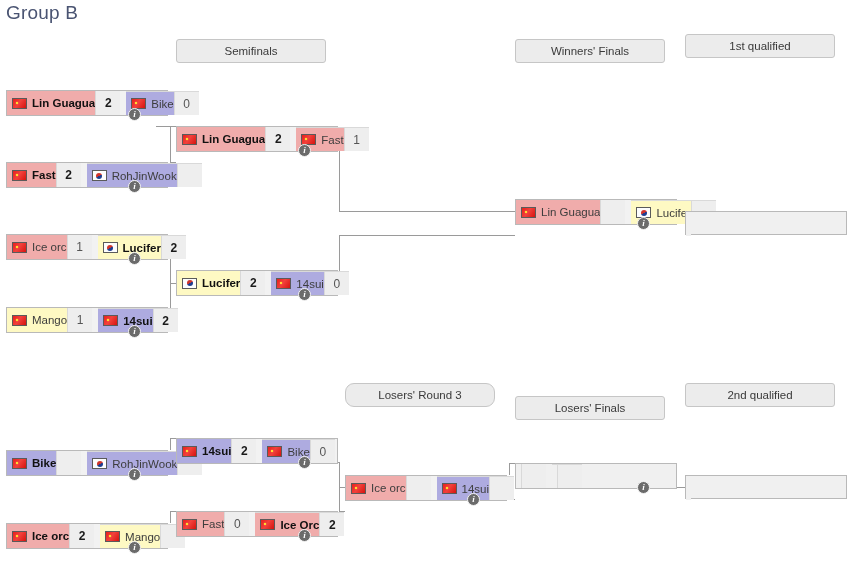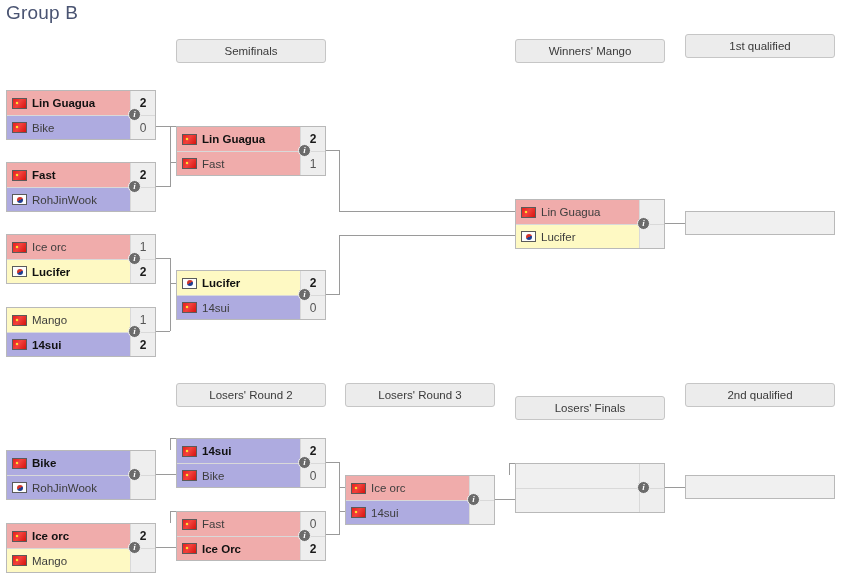--- a/index.html
+++ b/index.html
@@ -23,25 +23,26 @@
     position: absolute; height: 24px; width: 150px;
     background: #ececec;
     border: 1px solid #c6c6c6;
     border-radius: 3px;
     display: flex; align-items: center; justify-content: center;
     font-size: 11.5px; color: #3a3a3a;
   }
 
   
   .match {
-    position: absolute; width: 150px;
+    position: absolute; width: 162px;
     border: 1px solid #b9b9b9;
     background: #f2f2f2;
-    display: flex; flex-direction: column;
+    display: flex; flex-direction: row;
     z-index: 4;
+    gap: 6px;
   }
   .match.empty { background: #f0f0f0; }
   .row {
     height: 24px; display: flex; align-items: stretch;
     position: relative;
   }
   .row + .row { border-top: 1px solid #d9d9d9; }
   .cell-name {
     flex: 1 1 auto; display: flex; align-items: center;
     padding-left: 5px; gap: 5px;
@@ -109,30 +110,27 @@
 <body>
 
 <div id="stage">
 
   <div class="group-title">Group B</div>
 
   <div class="round-header" style="left:176px;top:39px;">
       <span>Semifinals</span>
     </div>
   <div class="round-header" style="left:515px;top:39px;">
-      <span>Winners' Mango</span>
+      <span>Winners' Finals</span>
     </div>
   <div class="round-header" style="left:685px;top:34px;">
       <span>1st qualified</span>
     </div>
 
-  <div class="round-header" style="left:176px;top:383px;">
-      <span>Losers' Round 2</span>
-    </div>
-  <div class="round-header" style="left:345px;top:383px;">
+  <div class="round-header" style="left:345px;top:383px;border-radius:9px;">
       <span>Losers' Round 3</span>
     </div>
   <div class="round-header" style="left:515px;top:396px;">
       <span>Losers' Finals</span>
     </div>
   <div class="round-header" style="left:685px;top:383px;">
       <span>2nd qualified</span>
     </div>
 
   <div class="lnk h" style="left:156px; top:126px; width:20px;"></div>

